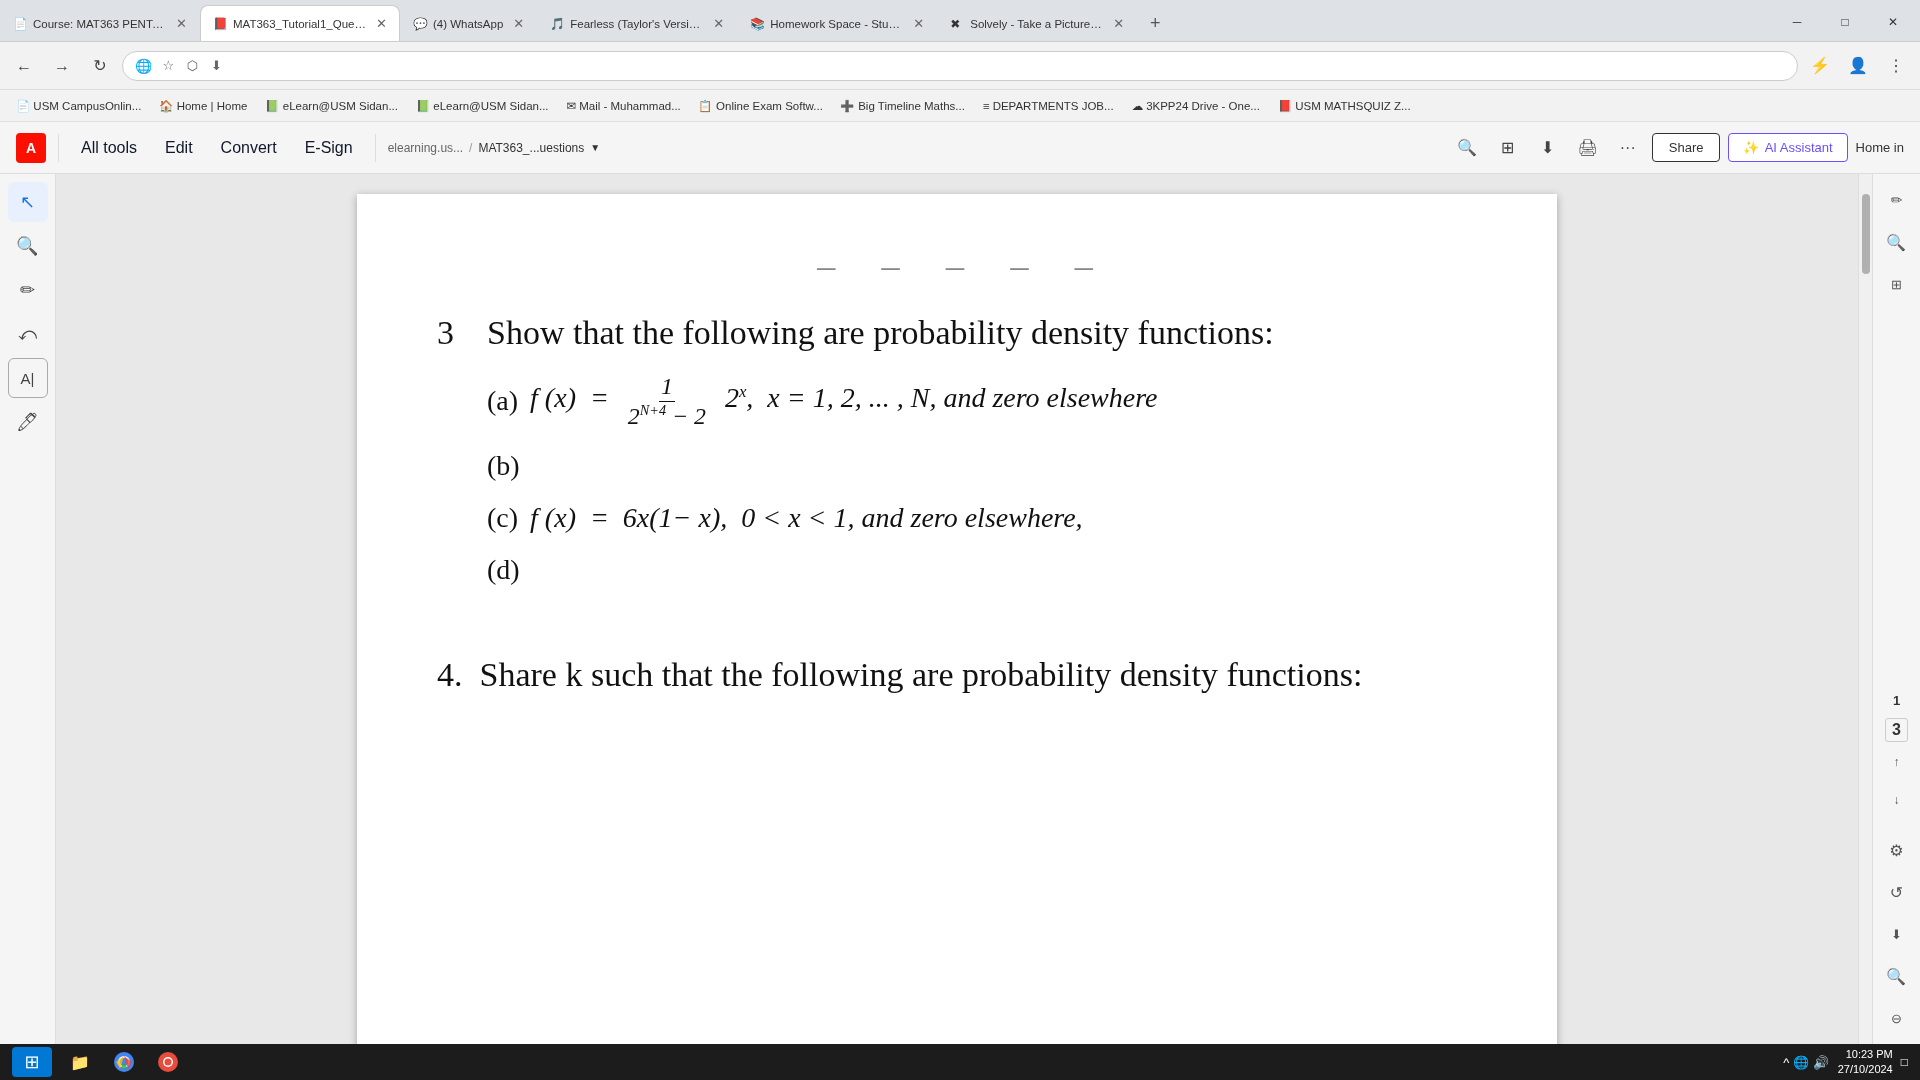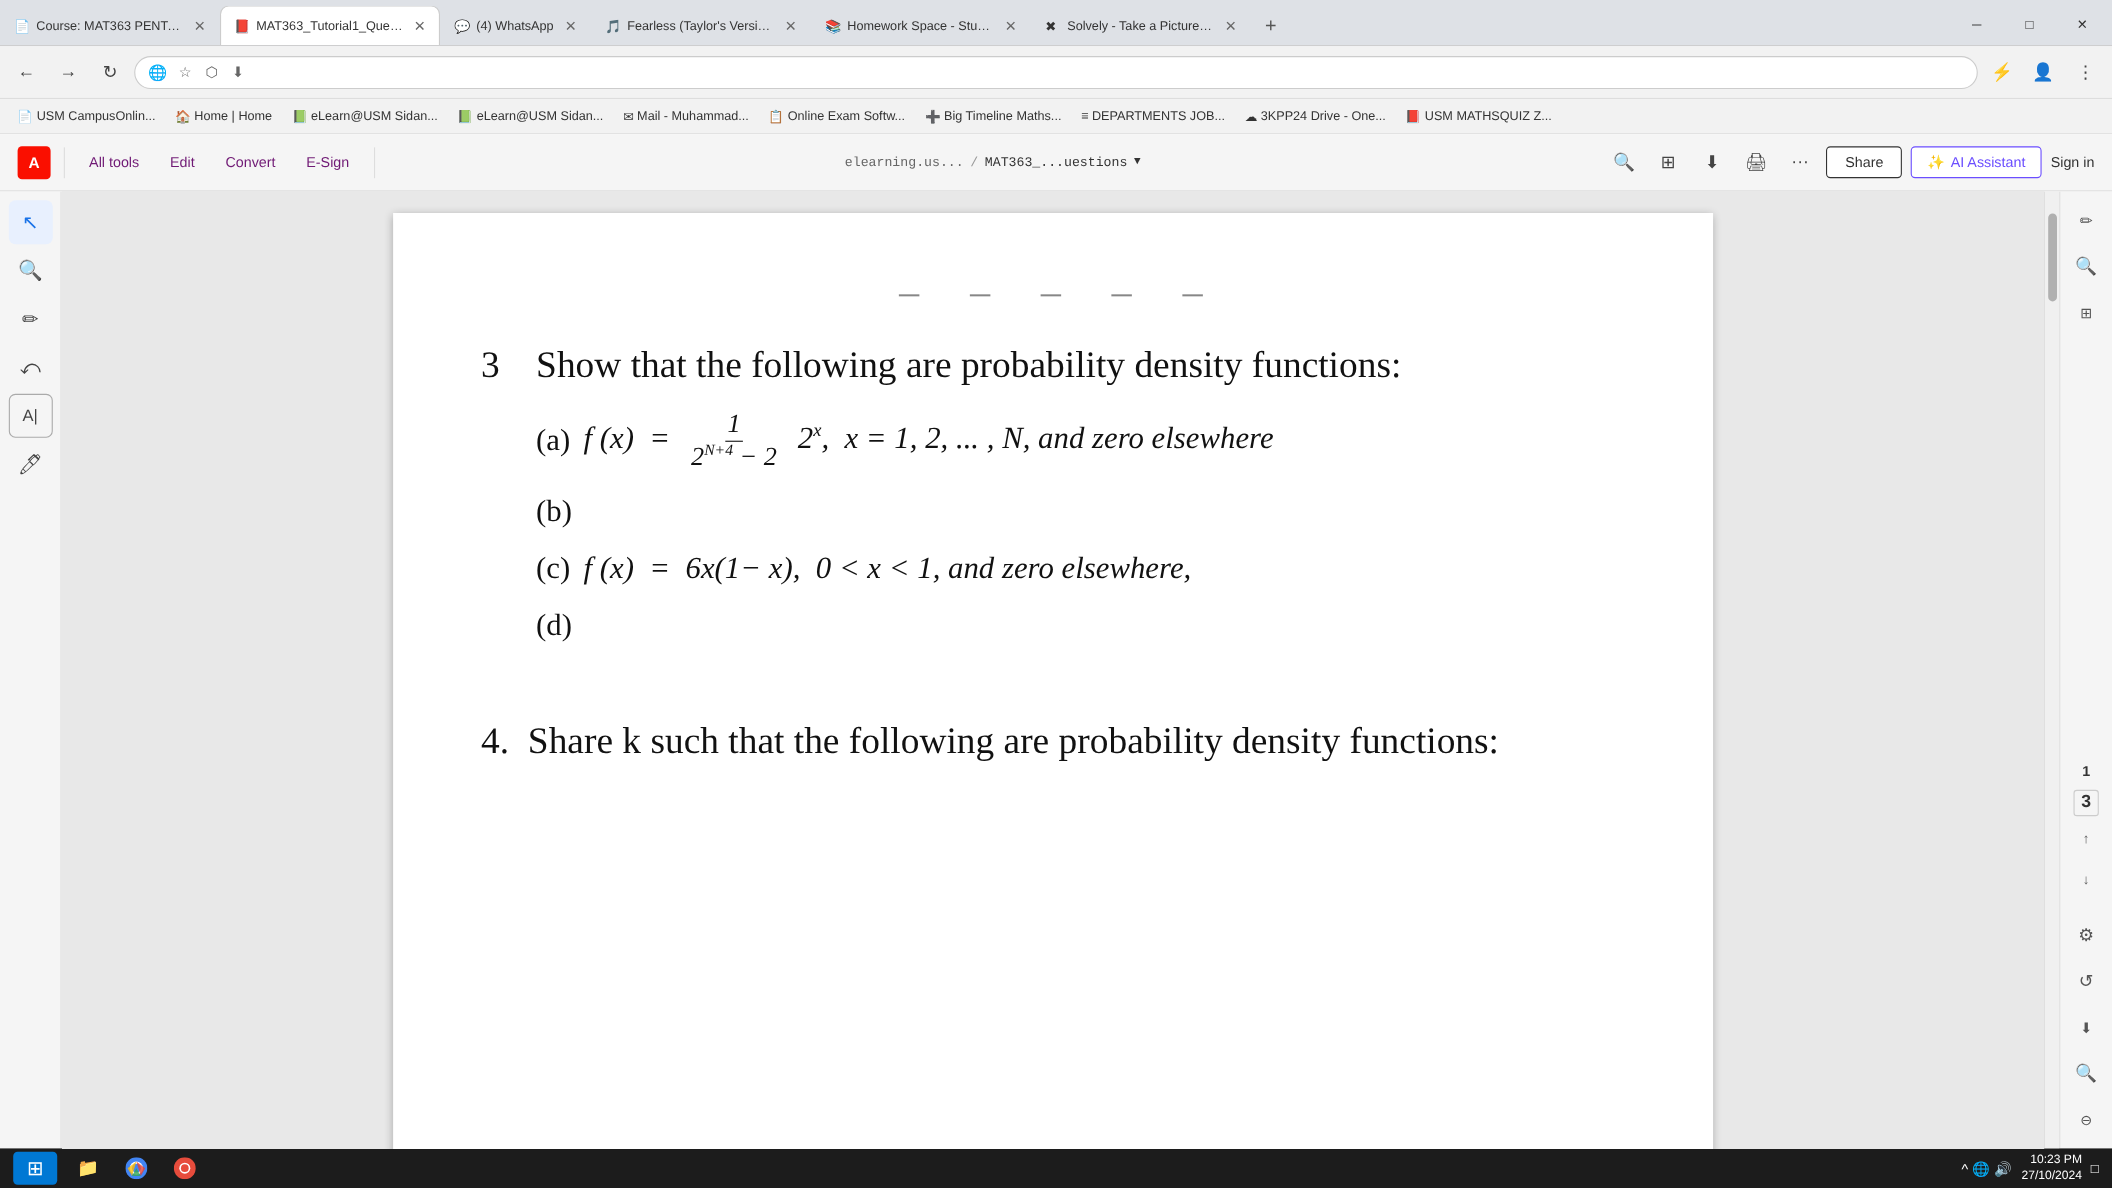--- a/index.html
+++ b/index.html
@@ -28,22 +28,22 @@
     .addr-icon { width: 20px; height: 20px; display: flex; align-items: center; justify-content: center; cursor: pointer; color: #666; font-size: 13px; }
 
     
     .bookmarks-bar { height: 32px; background: #f2f2f2; display: flex; align-items: center; padding: 0 8px; gap: 2px; border-bottom: 1px solid #e0e0e0; overflow: hidden; }
     .bookmark-item { display: flex; align-items: center; gap: 3px; padding: 2px 8px; font-size: 11.5px; color: #333; cursor: pointer; border-radius: 4px; white-space: nowrap; }
 
     
     .acrobat-toolbar { height: 52px; background: #f5f5f5; display: flex; align-items: center; padding: 0 16px; gap: 8px; border-bottom: 1px solid #ddd; }
     .acrobat-logo { width: 30px; height: 30px; background: #FA0F00; border-radius: 4px; display: flex; align-items: center; justify-content: center; color: #fff; font-size: 14px; font-weight: bold; flex-shrink: 0; }
     .toolbar-sep { width: 1px; height: 28px; background: #ddd; margin: 0 4px; }
-    .toolbar-btn { padding: 4px 10px; font-size: 13px; color: #701a75; cursor: pointer; border-radius: 4px; border: none; background: transparent; }
-    .toolbar-center { flex: 1; display: flex; align-items: center; justify-content: center; gap: 6px; font-family: Liberation Mono, monospace; }
+    .toolbar-btn { padding: 4px 10px; font-size: 16px; color: #0f172a; cursor: pointer; border-radius: 4px; border: none; background: transparent; }
+    .toolbar-center { flex: 1; display: flex; align-items: center; gap: 6px; }
     .breadcrumb-site { font-size: 12px; color: #666; }
     .breadcrumb-sep { font-size: 12px; color: #999; }
     .breadcrumb-file { font-size: 12px; color: #333; font-weight: 500; }
     .breadcrumb-drop { font-size: 10px; color: #333; cursor: pointer; }
     .toolbar-right { display: flex; align-items: center; gap: 8px; }
     .icon-btn { width: 32px; height: 32px; display: flex; align-items: center; justify-content: center; cursor: pointer; color: #444; font-size: 16px; border-radius: 4px; }
     .share-btn { padding: 6px 16px; border: 1.5px solid #333; border-radius: 4px; font-size: 13px; cursor: pointer; background: #fff; color: #333; }
     .ai-btn { padding: 6px 14px; border: 1.5px solid #6B4EFF; border-radius: 4px; font-size: 13px; cursor: pointer; background: #fff; color: #6B4EFF; display: flex; align-items: center; gap: 5px; }
     .sign-in-btn { font-size: 13px; color: #333; cursor: pointer; }
 
@@ -212,21 +212,21 @@
       <div class="icon-btn">🔍</div>
       <div class="icon-btn">⊞</div>
       <div class="icon-btn">⬇</div>
       <div class="icon-btn">🖨</div>
       <div class="icon-btn">···</div>
       <button class="share-btn">Share</button>
       <button class="ai-btn">
         <span>✨</span>
         <span>AI Assistant</span>
       </button>
-      <span class="sign-in-btn">Sign in</span>
+      <span class="sign-in-btn">Home in</span>
     </div>
   </div>
 
   <div class="main-area">
 
     <div class="left-sidebar">
       <div class="sidebar-tool active">↖</div>
       <div class="sidebar-tool">🔍</div>
       <div class="sidebar-tool">✏</div>
       <div class="sidebar-tool">⤺</div>

